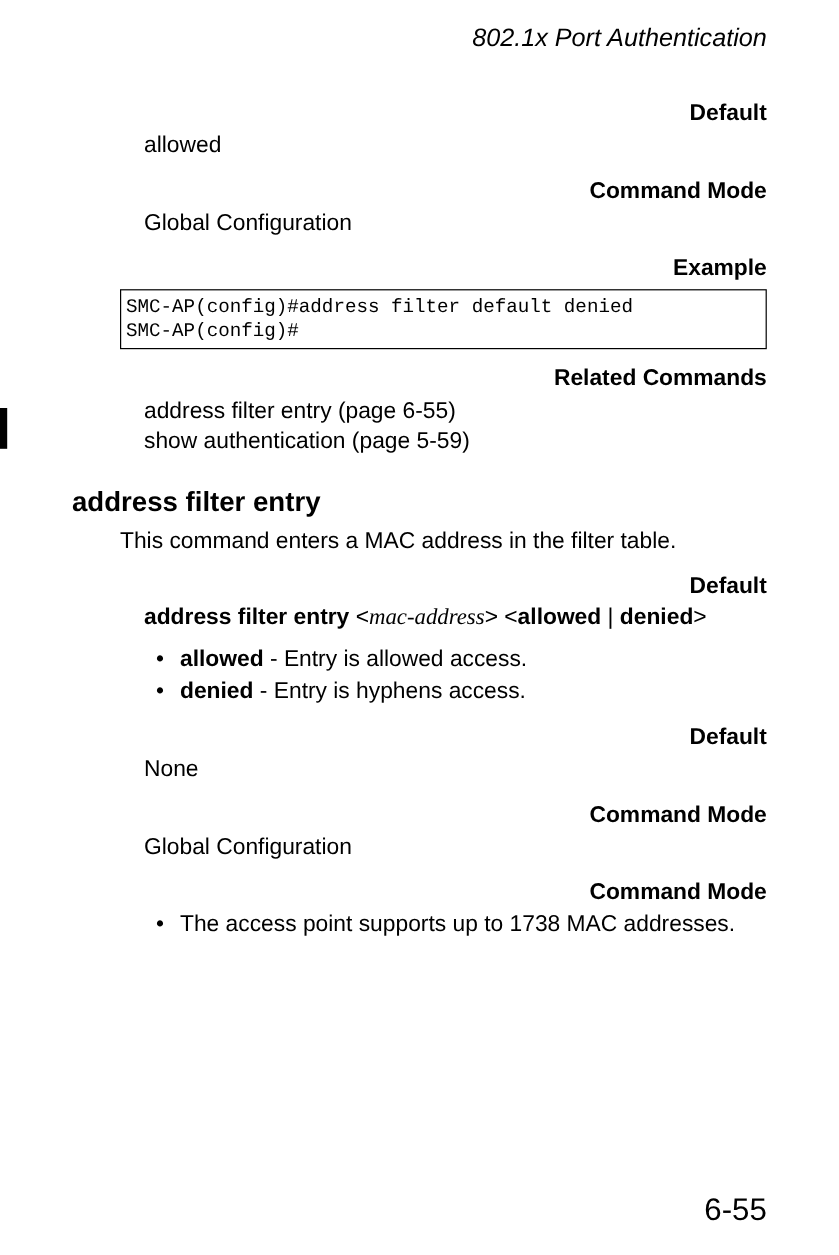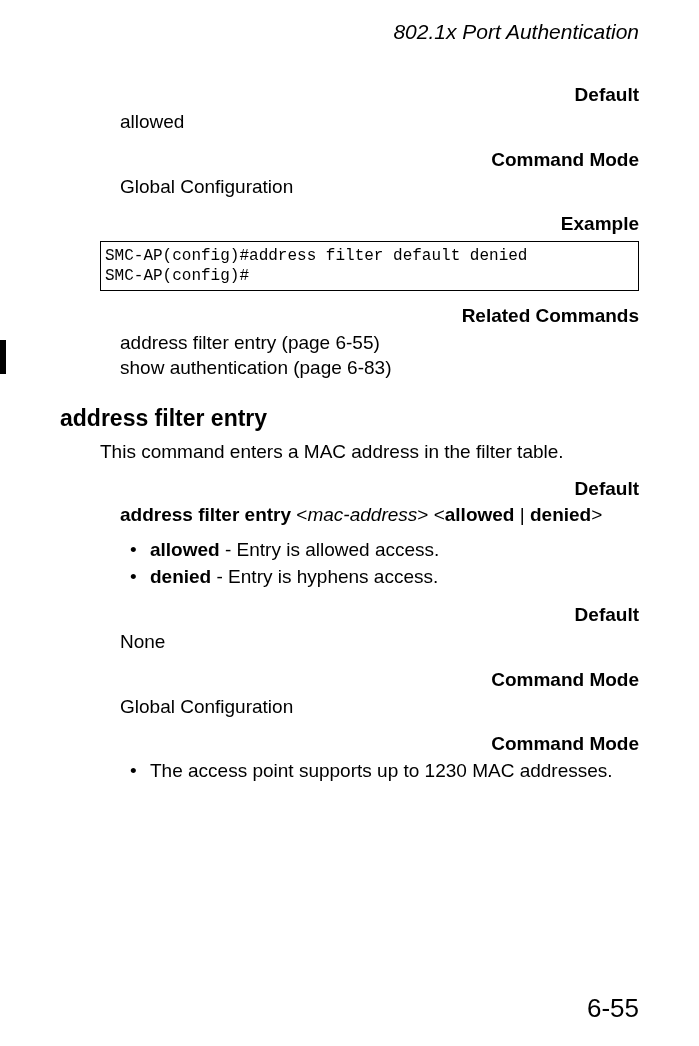--- a/index.html
+++ b/index.html
@@ -83,21 +83,21 @@
     margin-bottom: 2px;
   }
   ul.bullets li::before {
     content: "•";
     position: absolute;
     left: 0;
     top: 0;
     font-size: 19px;
   }
   .bold { font-weight: bold; }
-  .italic { font-style: italic; }
+  .italic { font-style: italic; font-family: Liberation Serif, serif; }
   .page-number {
     position: absolute;
     right: 60px;
     bottom: 22px;
     font-size: 26px;
     font-family: Arial, Helvetica, sans-serif;
   }
 </style>
 </head>
 <body>
@@ -113,21 +113,21 @@
 
   <div class="section-heading">Command Mode</div>
   <div class="body-text">Global Configuration</div>
 
   <div class="section-heading">Example</div>
   <div class="code-block">SMC-AP(config)#address filter default denied
 SMC-AP(config)#</div>
 
   <div class="section-heading">Related Commands</div>
   <div class="body-text" style="margin-bottom:0">address filter entry (page 6-55)</div>
-  <div class="body-text" style="margin-top:0">show authentication (page 6-83)</div>
+  <div class="body-text" style="margin-top:0">show authentication (page 5-59)</div>
 
   <div class="command-title">address filter entry</div>
   <div class="body-text" style="margin-left:40px">This command enters a MAC address in the filter table.</div>
 
   <div class="section-heading">Default</div>
   <div class="syntax-line">
     <span class="bold">address filter entry</span><span> &lt;</span><span class="italic">mac-address</span><span>&gt; &lt;</span><span class="bold">allowed</span><span> | </span><span class="bold">denied</span><span>&gt;</span>
   </div>
 
   <ul class="bullets">
@@ -140,17 +140,17 @@
   </ul>
 
   <div class="section-heading">Default</div>
   <div class="body-text">None</div>
 
   <div class="section-heading">Command Mode</div>
   <div class="body-text">Global Configuration</div>
 
   <div class="section-heading">Command Mode</div>
   <ul class="bullets">
-    <li>The access point supports up to 1230 MAC addresses.</li>
+    <li>The access point supports up to 1738 MAC addresses.</li>
   </ul>
 
   <div class="page-number">6-55</div>
 </div>
 
 </body></html>

